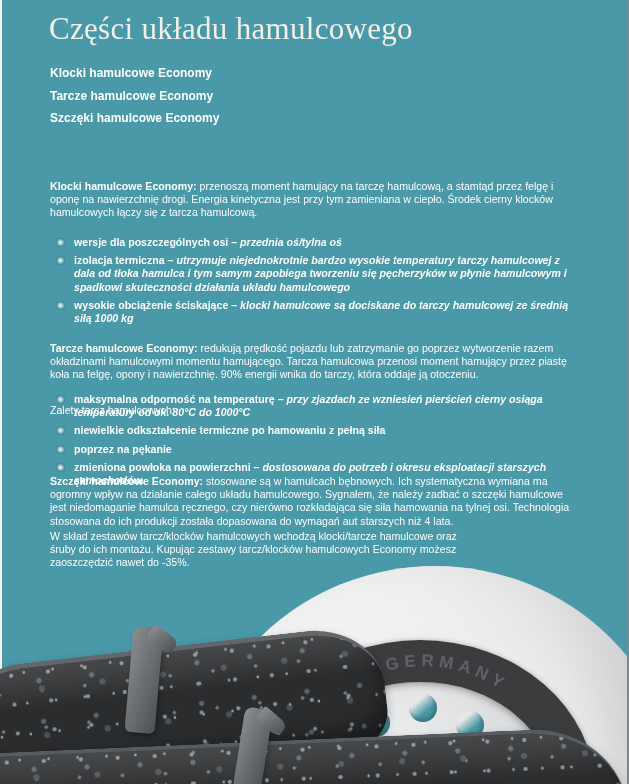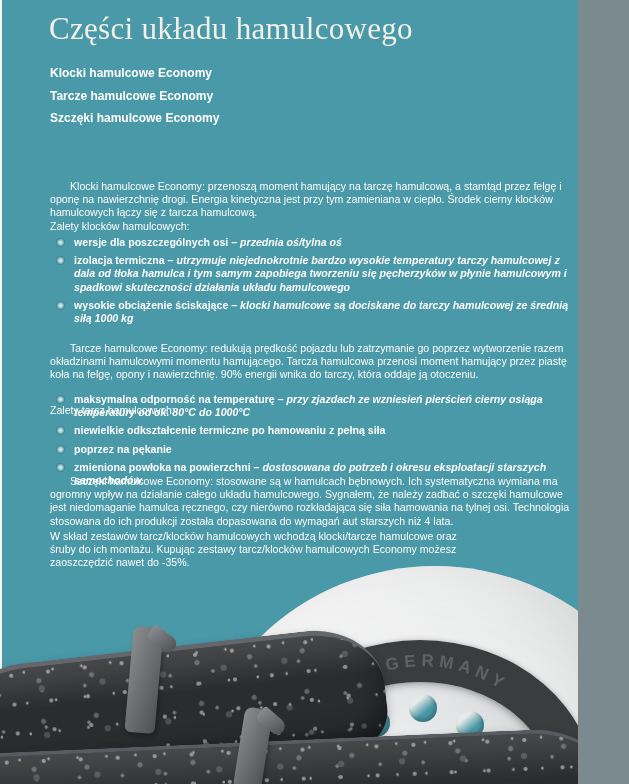--- a/index.html
+++ b/index.html
@@ -1,37 +1,37 @@
 <!DOCTYPE html>
 <html lang="pl"><head>
 <meta charset="utf-8">
 <style>
   html,body{margin:0;padding:0;background:#7a8a8e;}
   .page{
     position:relative;
-    width:578px;height:784px;
+    width:627px;height:784px;
     background:#4a99a8;
     overflow:hidden;
     font-family:"Liberation Sans",sans-serif;
     color:#fdfdfc;
   }
   .edge-strip{position:absolute;left:0;top:0;width:2px;height:100%;background:#f4f4f1;z-index:1;}
 
   
   .title{
     position:absolute;left:49px;top:10px;margin:0;
     font-family:"Liberation Serif",serif;font-weight:400;
     font-size:31px;line-height:38px;color:#f3f0e7;letter-spacing:.3px;
     z-index:2;
   }
   .products{position:absolute;left:50px;top:62px;z-index:2;}
   .products .product{font-size:12px;font-weight:bold;line-height:22.5px;color:#ffffff;}
 
   .block{position:absolute;left:50px;width:528px;margin:0;font-size:10.6px;line-height:13.2px;z-index:2;}
-  .block strong{font-weight:normal;margin-left:20px;}
+  .block strong{font-weight:bold;}
   .it{font-style:italic;}
 
   .p1{top:180px;}
   .z1{top:220px;}
   .ul1{top:236px;}
   .p2{top:342px;}
   .z2{top:380px;margin-top:24px;}
   .ul2{top:393px;}
   .p3{top:475px;}
   .p4{top:530px;width:412px;}
@@ -133,21 +133,20 @@
   <h1 class="title">Części układu hamulcowego</h1>
 
   <div class="products">
     <div class="product">Klocki hamulcowe Economy</div>
     <div class="product">Tarcze hamulcowe Economy</div>
     <div class="product">Szczęki hamulcowe Economy</div>
   </div>
 
   <p class="block p1"><strong>Klocki hamulcowe Economy:</strong><span> przenoszą moment hamujący na tarczę hamulcową, a stamtąd przez felgę i oponę na nawierzchnię drogi. Energia kinetyczna jest przy tym zamieniana w ciepło. Środek cierny klocków hamulcowych łączy się z tarcza hamulcową.</span></p>
 
-  <div class="block z1">Zalety klocków hamulcowych:</div>
 
   <ul class="block ul1">
     <li>
       <span class="bullet"></span>
       <span class="li-text"><span>wersje dla poszczególnych osi – </span><span class="it">przednia oś/tylna oś</span></span>
     </li>
     <li>
       <span class="bullet"></span>
       <span class="li-text"><span>izolacja termiczna – </span><span class="it">utrzymuje niejednokrotnie bardzo wysokie temperatury tarczy hamulcowej z dala od tłoka hamulca i tym samym zapobiega tworzeniu się pęcherzyków w płynie hamulcowym i spadkowi skuteczności działania układu hamulcowego</span></span>
     </li>

